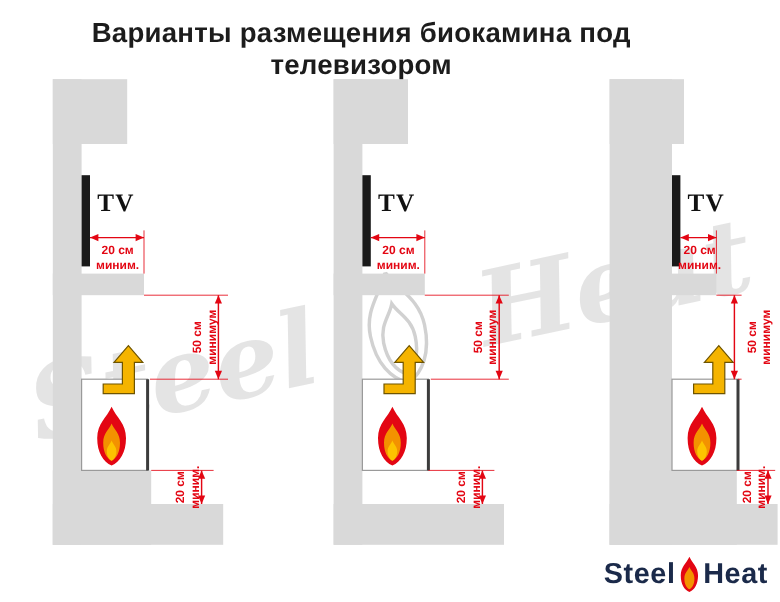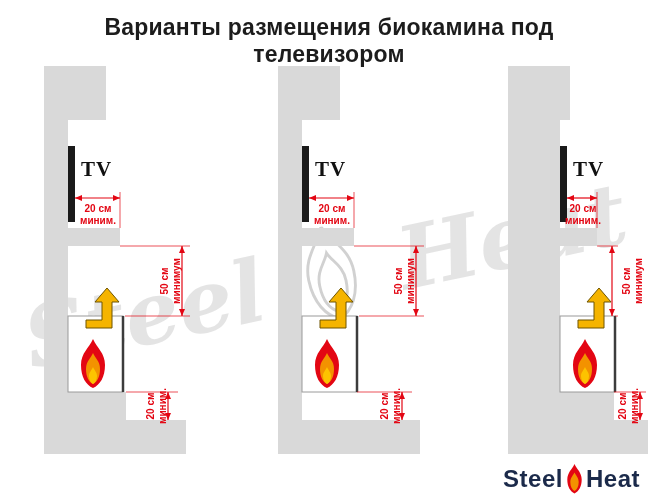--- a/index.html
+++ b/index.html
@@ -2,21 +2,21 @@
 <html style="--wall: #d9d9d9; --accent_red: #e30613; --flame_orange: #f39200; --arrow_yellow: #f5b400; --arrow_outline: #6e5400; --logo_navy: #1b2a4a; --title_text: #1c1c1c;"><head>
 <meta charset="utf-8">
 <style>
   html,body{margin:0;padding:0;}
   body{
     width:650px;height:502px;position:relative;overflow:hidden;background:#ffffff;
     font-family:"Liberation Sans",sans-serif;
   }
   .title{
     position:absolute;top:14px;left:0;width:602px;text-align:center;
-    font-size:23px;font-weight:700;color:var(--title_text);letter-spacing:0.2px;margin-left:28px;
+    font-size:23px;font-weight:700;color:var(--title_text);letter-spacing:0.2px;
   }
   .panel{position:absolute;top:62px;}
   .wall{fill:var(--wall);}
   .unit{fill:#ffffff;stroke:#9a9a9a;stroke-width:1;}
   .glass{stroke:#3c3c3c;stroke-width:2.5;}
   .tv{fill:#1a1a1a;}
   .tvtext{font:700 21px "Liberation Serif",serif;fill:#111111;letter-spacing:1px;}
   .dim{stroke:var(--accent_red);stroke-width:1.2;}
   .ext{stroke:var(--accent_red);stroke-width:0.7;}
   .dimhead{fill:var(--accent_red);}

